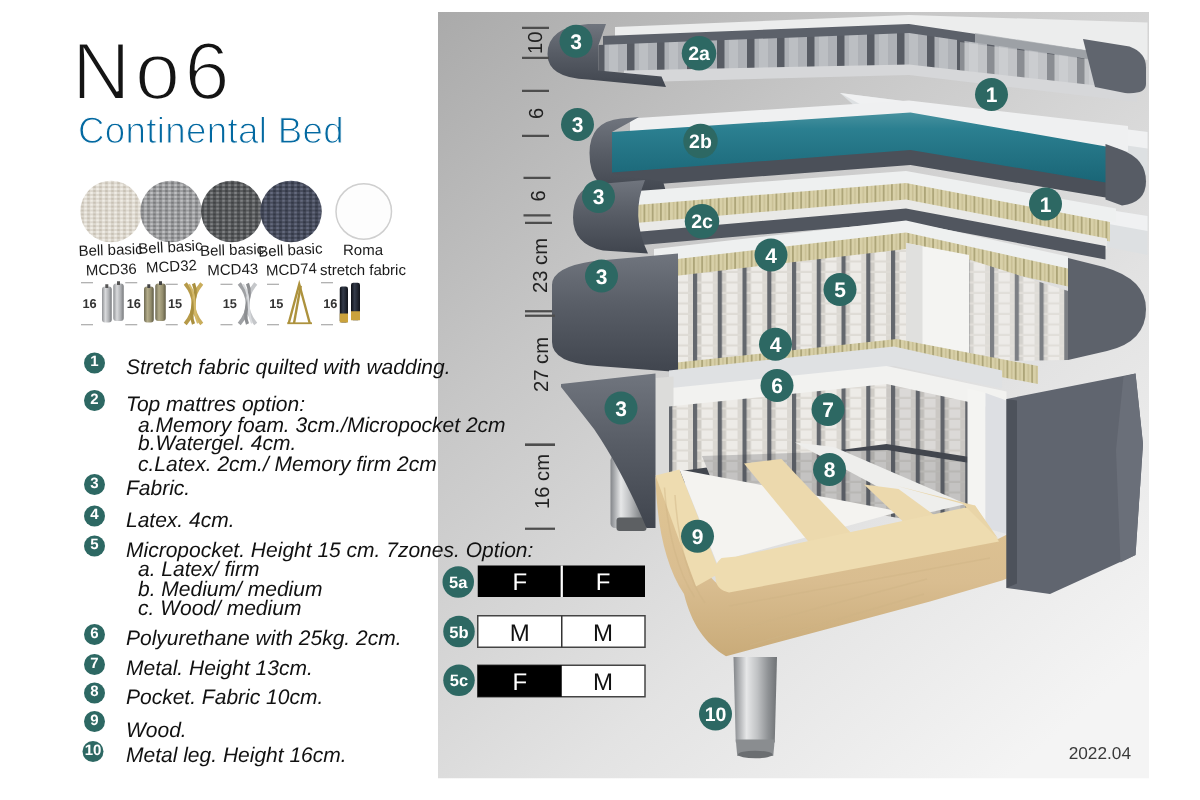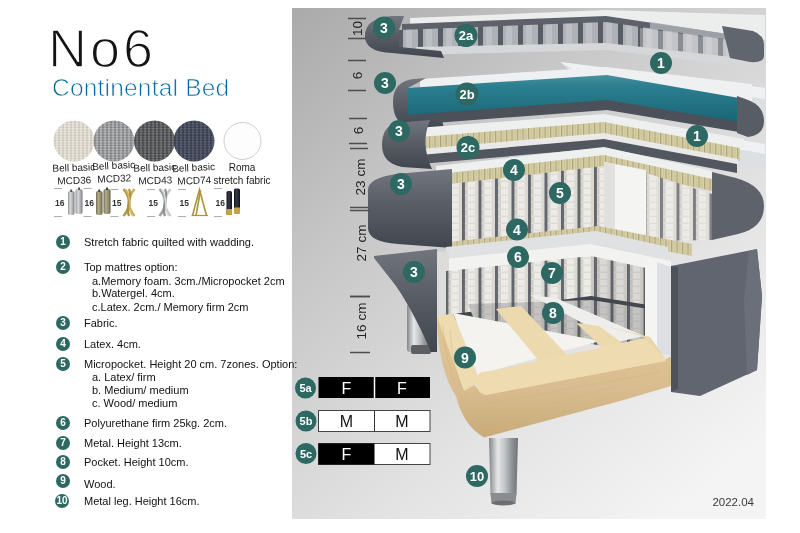--- a/index.html
+++ b/index.html
@@ -6,21 +6,21 @@
   .page{position:relative;width:800px;height:533px;background:#fff;overflow:hidden;
         font-family:"Liberation Sans", sans-serif;}
   .abs{position:absolute;}
   .title{left:48px;top:21px;font-size:54px;line-height:54px;color:#141414;letter-spacing:3px;
          -webkit-text-stroke:1.5px #fff;}
   .subtitle{left:52px;top:75px;font-size:24.5px;line-height:25px;color:#0369a1;letter-spacing:0.2px;
          -webkit-text-stroke:0.7px #fff;}
   .swlabel{font-size:10px;color:#1a1a1a;text-align:center;line-height:12.5px;width:70px;}
   .li-badge{position:absolute;width:14px;height:14px;border-radius:50%;background:#2d6863;
             color:#fff;font-size:10px;font-weight:bold;text-align:center;line-height:14px;}
-  .li-text{position:absolute;font-size:11px;color:#111;white-space:nowrap;z-index:3;}
+  .li-text{position:absolute;font-size:14px;color:#111;white-space:nowrap;z-index:3;font-style:italic;}
 </style>
 </head>
 <body>
 <div class="page">
 
   <div class="abs title">No6</div>
 
   <div class="abs subtitle">Continental Bed</div>
 
   <svg class="abs" style="left:48px;top:115px" width="220" height="52" viewBox="0 0 220 52">
@@ -162,33 +162,33 @@
   <div class="li-text" style="left:92px;top:287px">b.Watergel. 4cm.</div>
   <div class="li-text" style="left:92px;top:300.5px">c.Latex. 2cm./ Memory firm 2cm</div>
 
   <div class="li-badge" style="left:56px;top:316px">3</div>
   <div class="li-text" style="left:84px;top:317px">Fabric.</div>
 
   <div class="li-badge" style="left:56px;top:336.5px">4</div>
   <div class="li-text" style="left:84px;top:337.5px">Latex. 4cm.</div>
 
   <div class="li-badge" style="left:56px;top:357px">5</div>
-  <div class="li-text" style="left:84px;top:358px">Micropocket. Height 20 cm. 7zones. Option:</div>
+  <div class="li-text" style="left:84px;top:358px">Micropocket. Height 15 cm. 7zones. Option:</div>
   <div class="li-text" style="left:92px;top:371px">a. Latex/ firm</div>
   <div class="li-text" style="left:92px;top:384px">b. Medium/ medium</div>
   <div class="li-text" style="left:92px;top:397px">c. Wood/ medium</div>
 
   <div class="li-badge" style="left:56px;top:415.5px">6</div>
-  <div class="li-text" style="left:84px;top:416.5px">Polyurethane firm 25kg. 2cm.</div>
+  <div class="li-text" style="left:84px;top:416.5px">Polyurethane with 25kg. 2cm.</div>
 
   <div class="li-badge" style="left:56px;top:436px">7</div>
   <div class="li-text" style="left:84px;top:437px">Metal. Height 13cm.</div>
 
   <div class="li-badge" style="left:56px;top:455px">8</div>
-  <div class="li-text" style="left:84px;top:456px">Pocket. Height 10cm.</div>
+  <div class="li-text" style="left:84px;top:456px">Pocket. Fabric 10cm.</div>
 
   <div class="li-badge" style="left:56px;top:474px">9</div>
   <div class="li-text" style="left:84px;top:478px">Wood.</div>
 
   <div class="li-badge" style="left:55px;top:494px">10</div>
   <div class="li-text" style="left:84px;top:495px">Metal leg. Height 16cm.</div>
 
   <svg class="abs" style="left:292px;top:8px" width="474" height="511" viewBox="292 8 474 511">
     <defs>
       <linearGradient id="bgG" x1="0" y1="0" x2="0.8" y2="1">

